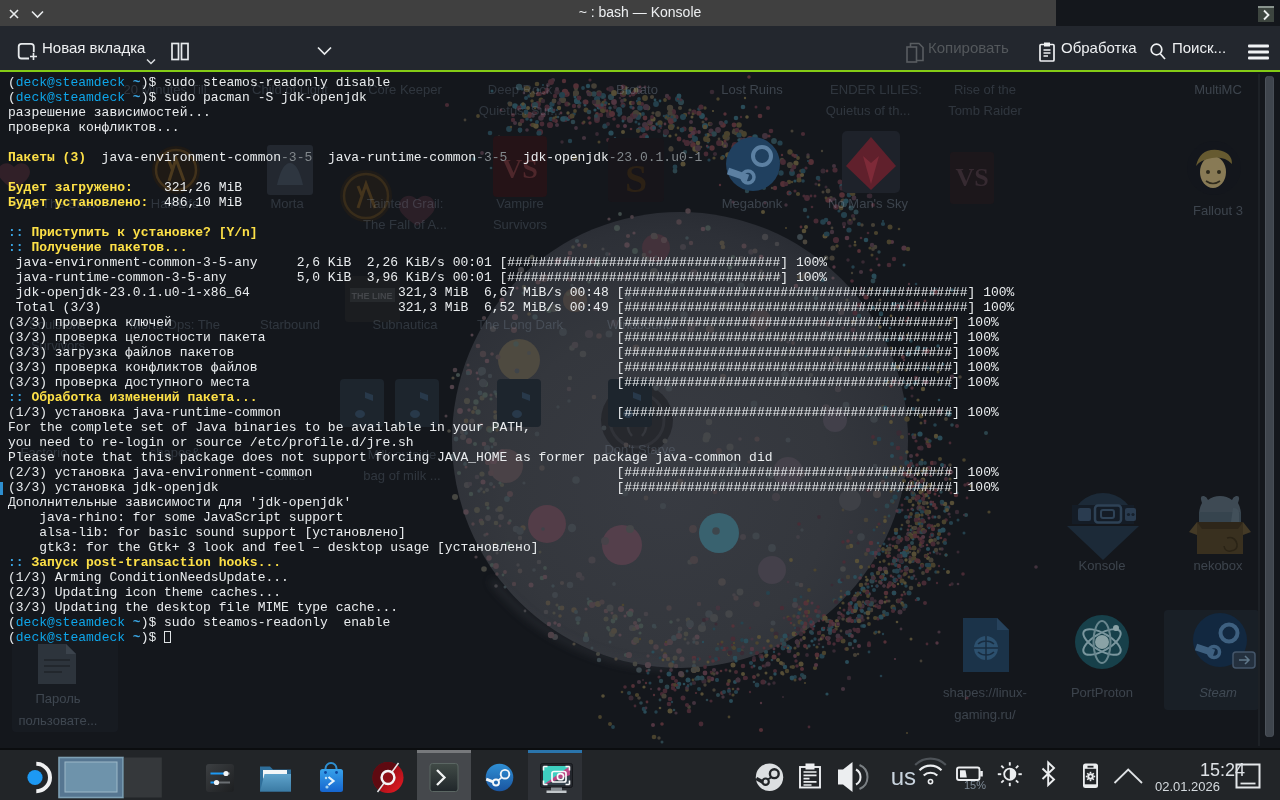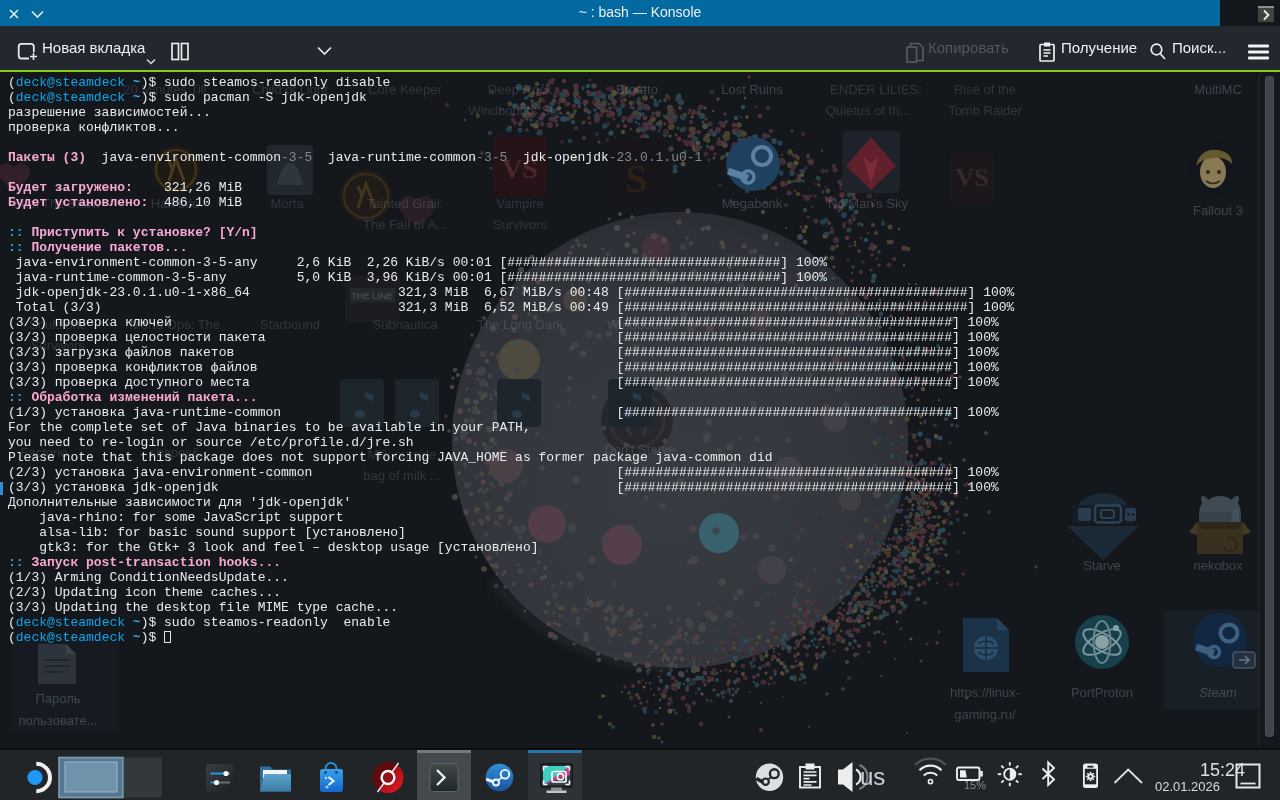--- a/index.html
+++ b/index.html
@@ -4,45 +4,45 @@
 *{box-sizing:border-box}
 #wall{position:absolute;left:0;top:0;width:1280px;height:748px;background:#14171c;overflow:hidden}
 #disc{position:absolute;left:452px;top:212px;width:456px;height:456px;border-radius:50%;
  background:radial-gradient(circle at 47% 60%, #383b42 0%, #34373d 45%, #2d3037 70%, #22252c 88%, rgba(26,29,34,0.3) 96%, rgba(20,23,28,0) 100%);
  }
 .dl{position:absolute;width:160px;text-align:center;font:13px/21px "Liberation Sans",sans-serif;
  color:rgba(172,196,216,.18);white-space:nowrap}
 .dlb{color:rgba(178,200,220,.25)}
 #term{position:absolute;left:8px;top:75px;font:13px/15px "Liberation Mono",monospace;color:#e9ecee;
  white-space:pre;margin:0;letter-spacing:0}
-#term b{font-weight:bold;color:#f9a8d4}
+#term b{font-weight:bold;color:#fde047}
 .w{color:#e9ecee}
 .p{color:#0ea5e9;font-weight:normal}
 .t{color:#39a3e0;font-weight:bold}
 .g{color:#82888c}
 .cur{display:inline-block;width:6.5px;height:12px;border:1px solid #dfe3e5;vertical-align:-2px}
-#titlebar{position:absolute;left:0;top:0;width:1220px;height:26px;background:#0369a1}
+#titlebar{position:absolute;left:0;top:0;width:1056px;height:26px;background:#404040}
 #title{position:absolute;left:0;top:4px;width:1280px;text-align:center;
  font:14px "Liberation Sans",sans-serif;color:#edeff1}
 #toolbar{position:absolute;left:0;top:26px;width:1280px;height:46px;background:#23272e;
  border-bottom:2px solid #84cc16}
 .tbt{position:absolute;top:0;height:44px;font:15px/44px "Liberation Sans",sans-serif;color:#eef0f2}
 .tbt.dis{color:#54585c}
 #panel{position:absolute;left:0;top:748px;width:1280px;height:52px;background:#222528;
  border-top:2px solid #0b0d0f}
 .task{position:absolute;top:0;height:50px}
 #sb{position:absolute;left:1265px;top:76px;width:9px;height:661px;background:#3f454d;border-radius:4px;box-shadow:inset 1px 0 0 #4d535b,inset -1px 0 0 #484e56}
 #sbsep{position:absolute;left:1258px;top:74px;width:2px;height:672px;background:#1d2126}
 #zoombtn{position:absolute;left:1258px;top:6px;width:16px;height:16px;background:#3d453f;
  border-top:2px solid #89938d}
 .clock1{position:absolute;left:1130px;top:13px;width:115px;text-align:right;
  font:18px/14px "Liberation Sans",sans-serif;color:#dde1e5}
 .clock2{position:absolute;left:1130px;top:31px;width:115px;text-align:center;
  font:13px/11px "Liberation Sans",sans-serif;color:#d5dade}
-.uskb{position:absolute;left:860px;top:15px;width:56px;text-align:left;
+.uskb{position:absolute;left:860px;top:15px;width:56px;text-align:right;
  font:24px/24px "Liberation Sans",sans-serif;color:#c9d4de}
 </style></head><body>
 <div id="wall">
  <div id="disc"></div>
  <svg width="1280" height="748" style="position:absolute;left:0;top:0">
   <circle cx="519" cy="360" r="21" fill="#4e4a40"></circle>
       <circle cx="506" cy="466" r="17" fill="#4a4247"></circle>
       <circle cx="547" cy="524" r="19" fill="#533d48"></circle>
       <circle cx="622" cy="545" r="20" fill="#543f4b"></circle>
       <circle cx="719" cy="533" r="20" fill="#39626f"></circle>
@@ -2458,21 +2458,21 @@
 <path d="M38 644 h28 l10 10 v30 h-38 z" fill="#2d343c"></path>
 <path d="M66 644 l10 10 h-10 z" fill="#3b434c"></path>
 <path d="M44 660 h26 M44 666 h26 M44 672 h18" stroke="#22272d" stroke-width="2"></path>
 </g>
 
  </svg>
  <div class="dl" style="left:85px;top:79px">20 Minutes Till</div>
     <div class="dl" style="left:210px;top:79px">Child of Light</div>
     <div class="dl" style="left:325px;top:79px">Core Keeper</div>
     <div class="dl" style="left:440px;top:79px">Deep Rock</div>
-    <div class="dl" style="left:440px;top:100px">Windbound: Sur...</div>
+    <div class="dl" style="left:440px;top:100px">Quietus: Sur...</div>
     <div class="dl dlb" style="left:557px;top:79px">Brotato</div>
     <div class="dl dlb" style="left:672px;top:79px">Lost Ruins</div>
     <div class="dl" style="left:796px;top:79px">ENDER LILIES:</div>
     <div class="dl" style="left:788px;top:100px">Quietus of th...</div>
     <div class="dl" style="left:905px;top:79px">Rise of the</div>
     <div class="dl" style="left:905px;top:100px">Tomb Raider</div>
     <div class="dl dlb" style="left:1138px;top:79px">MultiMC</div>
     <div class="dl" style="left:-23px;top:193px">Feel The Snow</div>
     <div class="dl" style="left:95px;top:193px">Half-Life</div>
     <div class="dl" style="left:207px;top:193px">Morta</div>
@@ -2489,23 +2489,23 @@
     <div class="dl" style="left:210px;top:314px">Starbound</div>
     <div class="dl" style="left:325px;top:314px">Subnautica</div>
     <div class="dl" style="left:440px;top:314px">The Long Dark</div>
     <div class="dl" style="left:560px;top:314px">Windbound</div>
     <div class="dl" style="left:-36px;top:442px">Factorio</div>
     <div class="dl" style="left:95px;top:442px">shapes&amp;</div>
     <div class="dl" style="left:322px;top:444px">Milk outside</div>
     <div class="dl" style="left:322px;top:465px">bag of milk ...</div>
     <div class="dl" style="left:207px;top:465px">Bones</div>
     <div class="dl" style="left:560px;top:439px">Don't Starve</div>
-    <div class="dl dlb" style="left:1022px;top:555px">Starve</div>
+    <div class="dl dlb" style="left:1022px;top:555px">Konsole</div>
     <div class="dl dlb" style="left:1138px;top:555px">nekobox</div>
-    <div class="dl dlb" style="left:905px;top:682px">https://linux-</div>
+    <div class="dl dlb" style="left:905px;top:682px">shapes://linux-</div>
     <div class="dl dlb" style="left:905px;top:704px">gaming.ru/</div>
     <div class="dl dlb" style="left:1022px;top:682px">PortProton</div>
     <div class="dl dlb" style="left:-22px;top:688px">Пароль</div>
     <div class="dl dlb" style="left:-22px;top:710px">пользовате...</div>
     <div class="dl dlb" style="left:1138px;top:682px;font-style:italic">Steam</div>
 </div>
 <div style="position:absolute;left:0;top:482px;width:2.5px;height:13px;background:#2e8fd0"></div>
 <pre id="term"><span class="w">(</span><span class="p">deck@steamdeck</span> <span class="t">~</span><span class="w">)$</span> sudo steamos-readonly disable
 <span class="w">(</span><span class="p">deck@steamdeck</span> <span class="t">~</span><span class="w">)$</span> sudo pacman -S jdk-openjdk
 разрешение зависимостей...
@@ -2574,21 +2574,21 @@
 
   <circle cx="1156.5" cy="23.5" r="5.3" fill="none" stroke="#eef0f2" stroke-width="1.7"></circle>
   <path d="M1160.3 27.8 L1165 33" stroke="#eef0f2" stroke-width="1.7"></path>
 
   <rect x="1248" y="18.5" width="21" height="3" rx="1" fill="#f0f2f4"></rect>
   <rect x="1248" y="24.5" width="21" height="3" rx="1" fill="#f0f2f4"></rect>
   <rect x="1248" y="30.5" width="21" height="3" rx="1" fill="#f0f2f4"></rect>
  </svg>
  <div class="tbt" style="left:42px">Новая вкладка</div>
  <div class="tbt dis" style="left:928px">Копировать</div>
- <div class="tbt" style="left:1061px">Получение</div>
+ <div class="tbt" style="left:1061px">Обработка</div>
  <div class="tbt" style="left:1172px">Поиск...</div>
 </div>
 <div id="sb"></div>
 <div id="sbsep"></div>
 <div id="panel">
  <div class="task" style="left:417px;width:54px;background:#45484c;border-top:3px solid #77797c"></div>
  <div class="task" style="left:528px;width:54px;background:#2e3136;border-top:3px solid #2a74ac"></div>
  <svg width="1280" height="52" style="position:absolute;left:0;top:0">
 
 <path d="M36.3 13.8 A 13.6 13.6 0 0 1 36.3 41.2" fill="none" stroke="#eff0f1" stroke-width="4"></path>

